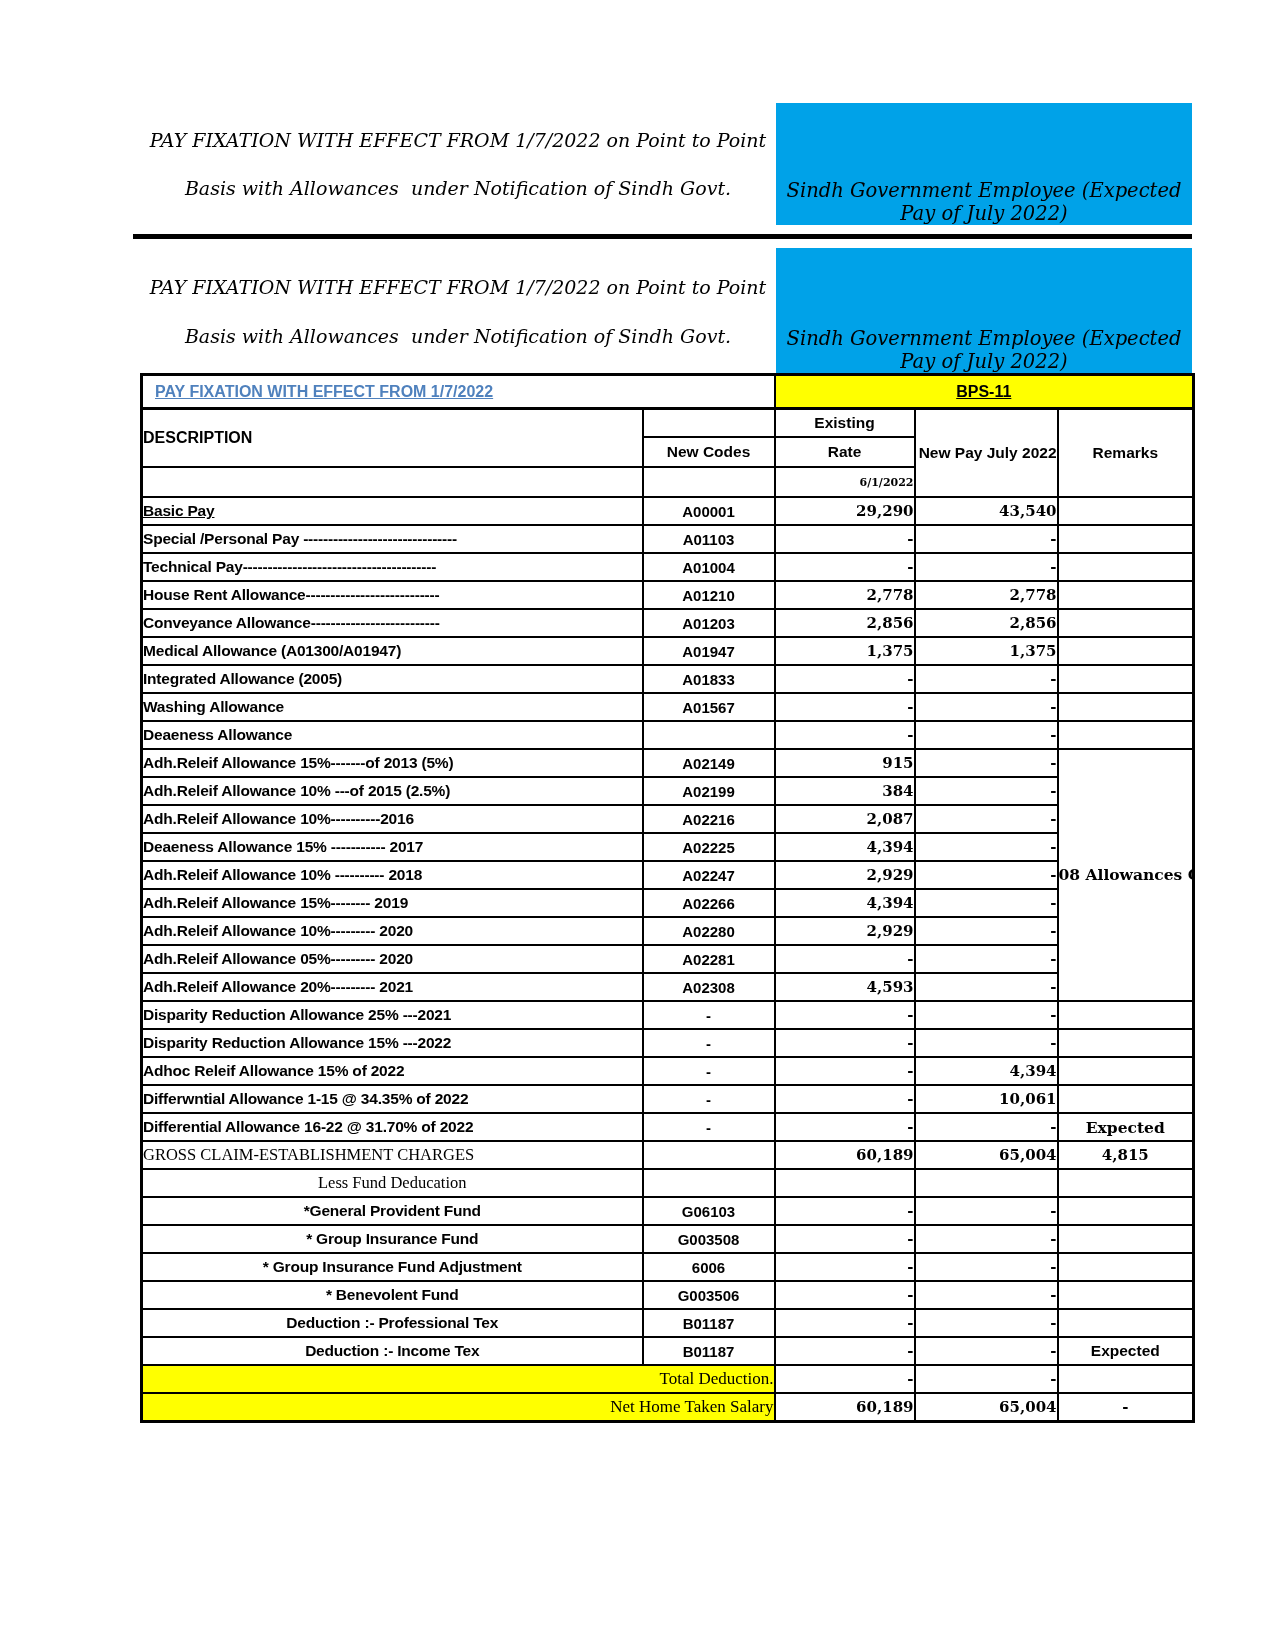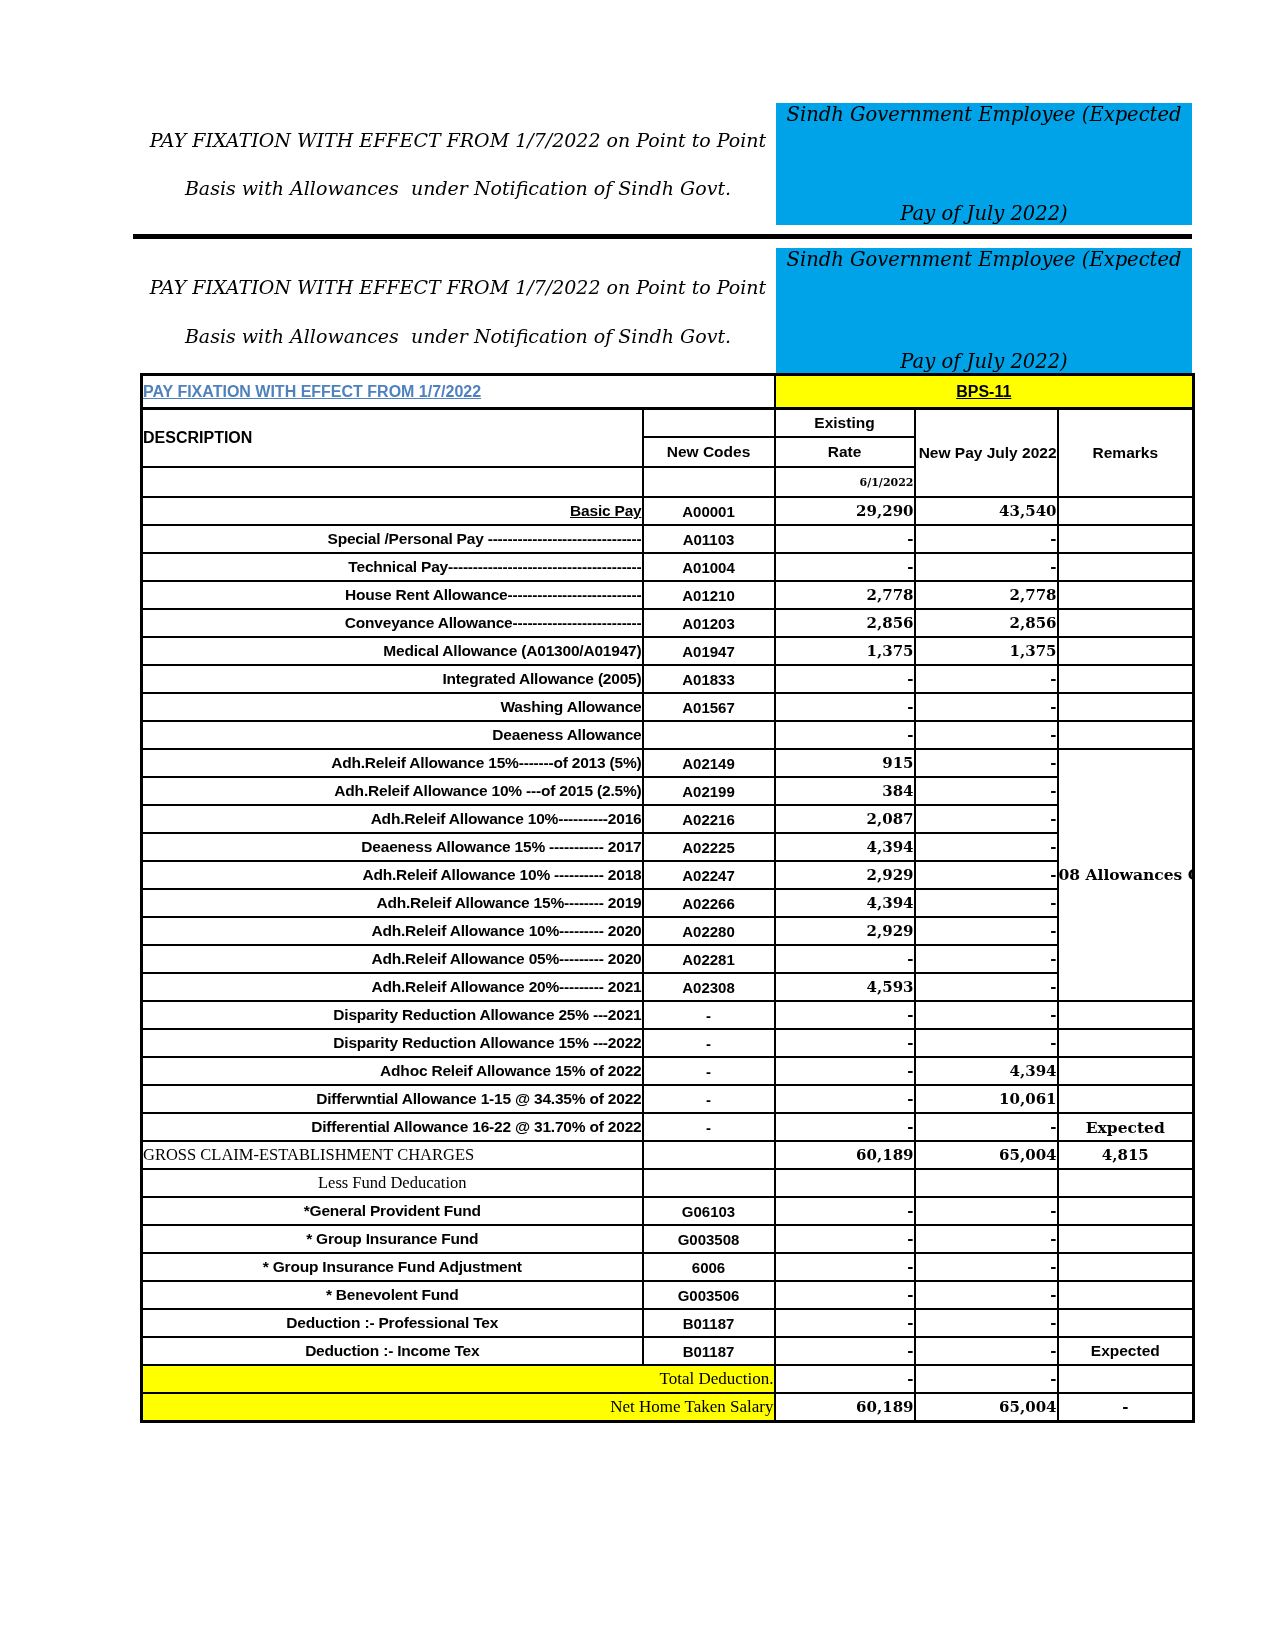--- a/index.html
+++ b/index.html
@@ -7,21 +7,21 @@
 
   
   .banner-left{
     position:absolute;left:140px;width:636px;
     display:flex;flex-direction:column;justify-content:space-evenly;align-items:center;
     font-family:"DejaVu Serif",serif;font-style:italic;font-size:19px;color:#000;
     text-align:center;
   }
   .banner-right{
     position:absolute;left:776px;width:416px;background:#00A2E8;
-    display:flex;flex-direction:column;justify-content:space-between;align-items:center;
+    display:flex;flex-direction:column;justify-content:flex-end;align-items:center;
     font-family:"DejaVu Serif",serif;font-style:italic;font-size:19.5px;color:#000;
     text-align:center;
   }
   .banner-line{white-space:pre;}
   #hdr1-left,#hdr1-cyan{top:103px;height:122px;}
   #hdr2-left{top:250px;height:123px;}
   #hdr2-cyan{top:248px;height:125px;}
   .divider{position:absolute;left:133px;top:234px;width:1059px;height:5px;background:#000;}
 
   
@@ -29,38 +29,38 @@
     position:absolute;left:140px;top:373px;width:1052px;
     border-collapse:collapse;table-layout:fixed;
     border:3px solid #000;
   }
   table.main td{border:2px solid #000;overflow:hidden;white-space:nowrap;padding:0;vertical-align:middle;}
 
   
   tr.title-row td{height:31px;border-bottom:3px solid #000;}
   .title-link{
     font-weight:bold;font-size:16px;color:#4F81BD;text-decoration:underline;
-    padding-left:0;
+    padding-left:12px;
   }
   td.bps-cell{background:#FFFF00;text-align:center;font-weight:bold;font-size:16px;}
   .bps-label{text-decoration:underline;}
 
   
   td.h-desc{vertical-align:top;font-weight:bold;font-size:16px;padding-left:3px;}
   td.h-center{text-align:center;font-weight:bold;font-size:15.5px;}
   td.h-wrap{text-align:right;font-weight:bold;font-size:15.5px;white-space:normal;line-height:1.25;}
   td.h-date{text-align:right;font-family:"DejaVu Serif",serif;font-weight:bold;font-size:11px;padding-right:4px;}
   tr.h-b td{height:26px;}
   tr.h-c td{height:28px;}
   tr.h-d td{height:28px;}
 
   
   tr.body-row td{height:26px;}
   td.td-desc{font-weight:bold;font-size:15.5px;letter-spacing:-0.2px;padding-left:4px;}
-  td.desc-sans-left{text-align:right;}
+  td.desc-sans-left{text-align:left;}
   td.desc-sans-center{text-align:center;}
   td.desc-serif-left{font-family:"Liberation Serif",serif;font-weight:normal;font-size:16.5px;letter-spacing:0;text-align:left;}
   td.desc-serif-center{font-family:"Liberation Serif",serif;font-weight:normal;font-size:16.5px;letter-spacing:0;text-align:center;margin-top:44px;}
   td.desc-yellow-right{background:#FFFF00;font-family:"Liberation Serif",serif;font-weight:normal;font-size:17px;letter-spacing:0;text-align:right;padding-right:2px;}
   .u{text-decoration:underline;}
 
   td.td-code{text-align:center;font-weight:bold;font-size:15px;border-radius:14px;}
   td.td-num{
     text-align:right;padding-right:12px;
     font-family:"DejaVu Serif",serif;font-weight:bold;font-size:15px;

